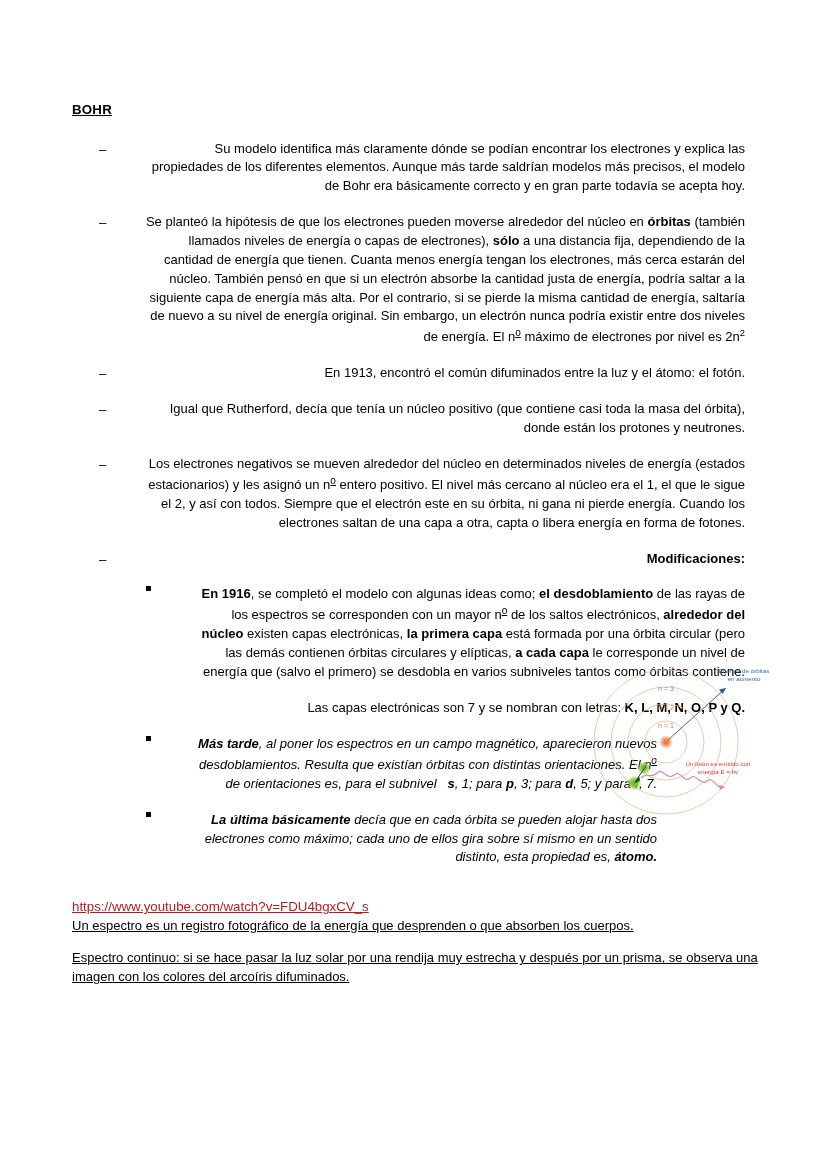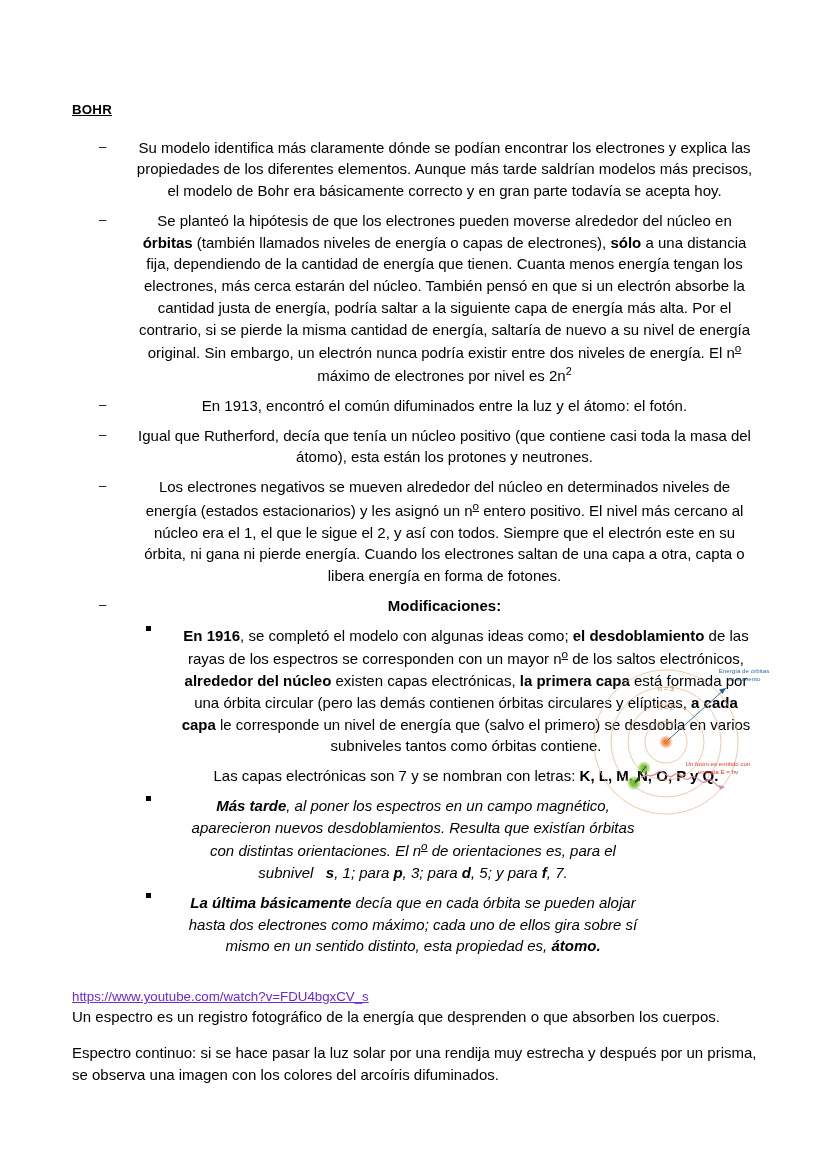--- a/index.html
+++ b/index.html
@@ -73,36 +73,37 @@
     left: 19px;
     top: 1px;
     width: 5px;
     height: 5px;
     background: #000;
     display: block;
   }
   ul.lvl2 > li > .bullet-sq::after { content: ""; }
 
   .txt {
-    font-size: 15px;
-    line-height: 1.45;
-    text-align: center;
-    margin: 8px;
+    font-size: 13px;
+    line-height: 1.45;
+    text-align: right;
+    margin: 17px;
   }
   .txt b, .txt strong { font-weight: bold; }
 
   p.para {
-    font-size: 15px;
+    font-size: 13px;
     line-height: 1.45;
     margin: 0 0 14px 0;
+    text-decoration: underline;
   }
 
   .link {
     font-size: 13.3px;
-    color: #6d28d9;
+    color: #b91c1c;
     text-decoration: underline;
     line-height: 1.45;
   }
 
   .spacer-link { margin-top: 30px; }
   .spacer-section { margin-top: 52px; }
 
   
   .figure {
     position: absolute;
@@ -140,21 +141,21 @@
         <div class="txt">Se planteó la hipótesis de que los electrones pueden moverse alrededor del núcleo en <b>órbitas</b> (también llamados niveles de energía o capas de electrones), <b>sólo</b> a una distancia fija, dependiendo de la cantidad de energía que tienen. Cuanta menos energía tengan los electrones, más cerca estarán del núcleo. También pensó en que si un electrón absorbe la cantidad justa de energía, podría saltar a la siguiente capa de energía más alta. Por el contrario, si se pierde la misma cantidad de energía, saltaría de nuevo a su nivel de energía original. Sin embargo, un electrón nunca podría existir entre dos niveles de energía. El n<span class="ord">o</span> máximo de electrones por nivel es 2n<sup class="n">2</sup></div>
       </li>
 
       <li>
         <span class="bullet">–</span>
         <div class="txt">En 1913, encontró el común difuminados entre la luz y el átomo: el fotón.</div>
       </li>
 
       <li>
         <span class="bullet">–</span>
-        <div class="txt">Igual que Rutherford, decía que tenía un núcleo positivo (que contiene casi toda la masa del átomo), esta están los protones y neutrones.</div>
+        <div class="txt">Igual que Rutherford, decía que tenía un núcleo positivo (que contiene casi toda la masa del órbita), donde están los protones y neutrones.</div>
       </li>
 
       <li>
         <span class="bullet">–</span>
         <div class="txt">Los electrones negativos se mueven alrededor del núcleo en determinados niveles de energía (estados estacionarios) y les asignó un n<span class="ord">o</span> entero positivo. El nivel más cercano al núcleo era el 1, el que le sigue el 2, y así con todos. Siempre que el electrón este en su órbita, ni gana ni pierde energía. Cuando los electrones saltan de una capa a otra, capta o libera energía en forma de fotones.</div>
       </li>
 
       <li>
         <span class="bullet">–</span>
         <div class="txt"><b>Modificaciones:</b></div>

